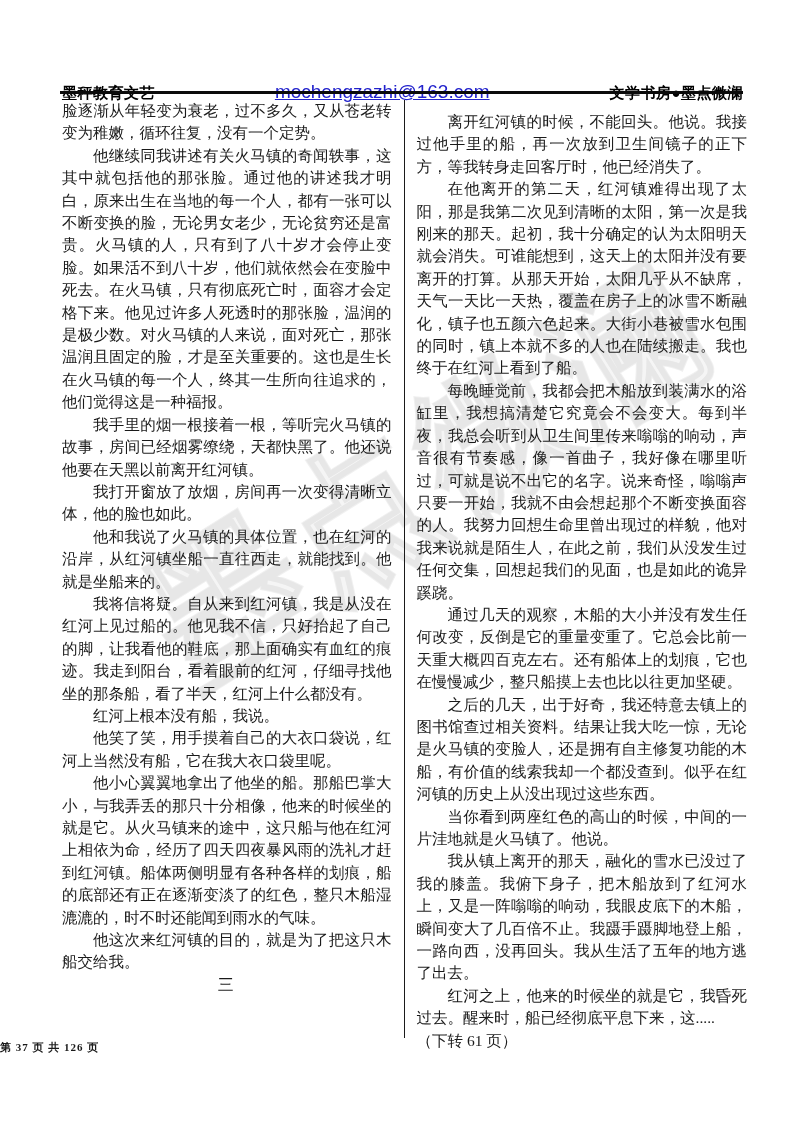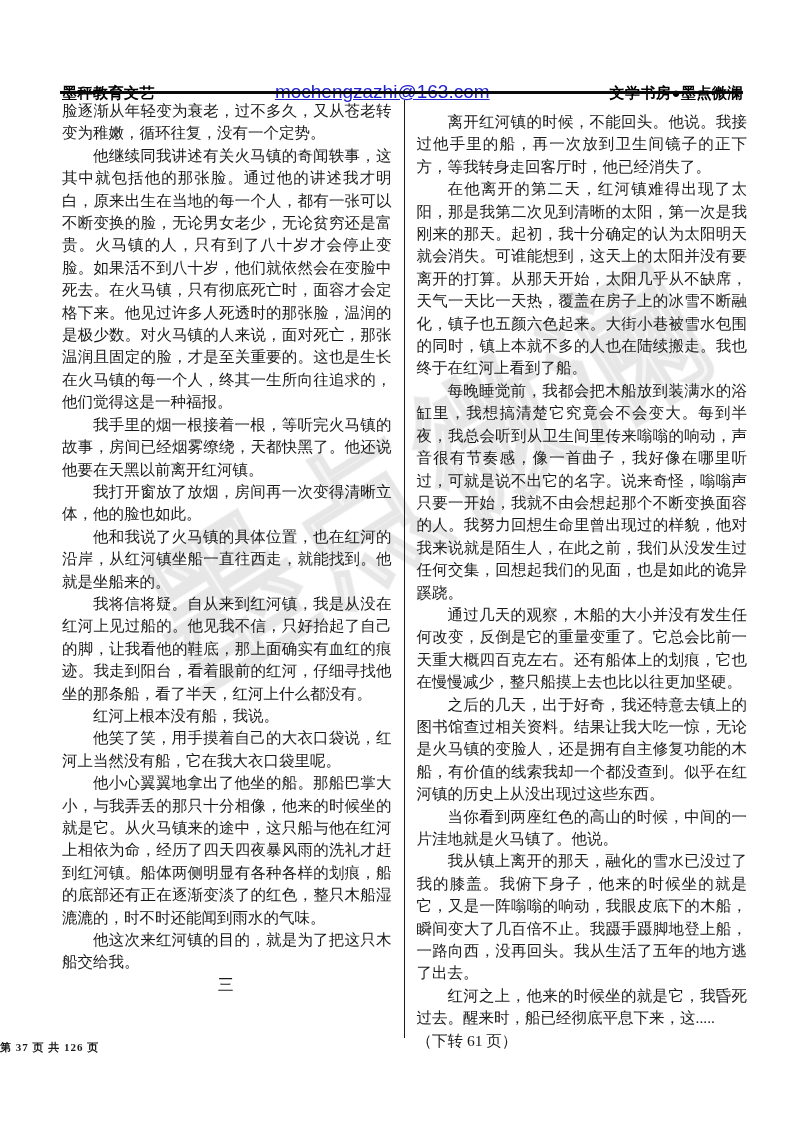--- a/index.html
+++ b/index.html
@@ -136,21 +136,21 @@
       <div class="section-heading">三</div>
     </div>
     <div class="col col-right">
       <div>
           <p class="para">离开红河镇的时候，不能回头。他说。我接过他手里的船，再一次放到卫生间镜子的正下方，等我转身走回客厅时，他已经消失了。</p>
           <p class="para">在他离开的第二天，红河镇难得出现了太阳，那是我第二次见到清晰的太阳，第一次是我刚来的那天。起初，我十分确定的认为太阳明天就会消失。可谁能想到，这天上的太阳并没有要离开的打算。从那天开始，太阳几乎从不缺席，天气一天比一天热，覆盖在房子上的冰雪不断融化，镇子也五颜六色起来。大街小巷被雪水包围的同时，镇上本就不多的人也在陆续搬走。我也终于在红河上看到了船。</p>
           <p class="para">每晚睡觉前，我都会把木船放到装满水的浴缸里，我想搞清楚它究竟会不会变大。每到半夜，我总会听到从卫生间里传来嗡嗡的响动，声音很有节奏感，像一首曲子，我好像在哪里听过，可就是说不出它的名字。说来奇怪，嗡嗡声只要一开始，我就不由会想起那个不断变换面容的人。我努力回想生命里曾出现过的样貌，他对我来说就是陌生人，在此之前，我们从没发生过任何交集，回想起我们的见面，也是如此的诡异蹊跷。</p>
           <p class="para">通过几天的观察，木船的大小并没有发生任何改变，反倒是它的重量变重了。它总会比前一天重大概四百克左右。还有船体上的划痕，它也在慢慢减少，整只船摸上去也比以往更加坚硬。</p>
           <p class="para">之后的几天，出于好奇，我还特意去镇上的图书馆查过相关资料。结果让我大吃一惊，无论是火马镇的变脸人，还是拥有自主修复功能的木船，有价值的线索我却一个都没查到。似乎在红河镇的历史上从没出现过这些东西。</p>
           <p class="para">当你看到两座红色的高山的时候，中间的一片洼地就是火马镇了。他说。</p>
-          <p class="para">我从镇上离开的那天，融化的雪水已没过了我的膝盖。我俯下身子，他来的时候坐的就是它，又是一阵嗡嗡的响动，我眼皮底下的木船，瞬间变大了几百倍不止。我蹑手蹑脚地登上船，一路向西，没再回头。我从生活了五年的地方逃了出去。</p>
+          <p class="para">我从镇上离开的那天，融化的雪水已没过了我的膝盖。我俯下身子，把木船放到了红河水上，又是一阵嗡嗡的响动，我眼皮底下的木船，瞬间变大了几百倍不止。我蹑手蹑脚地登上船，一路向西，没再回头。我从生活了五年的地方逃了出去。</p>
           <p class="para">红河之上，他来的时候坐的就是它，我昏死过去。醒来时，船已经彻底平息下来，这.....</p>
           <p class="para no-indent">（下转 61 页）</p>
         </div>
     </div>
   </div>
 
   <div class="footer">第 37 页 共 126 页</div>
 
 </div>
 

